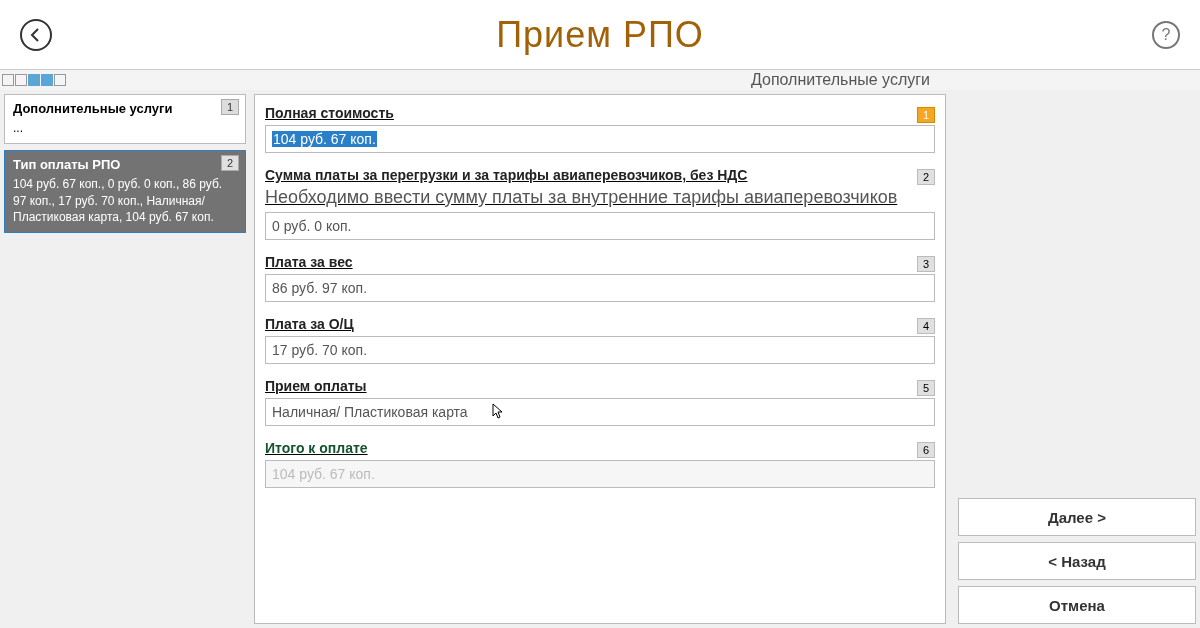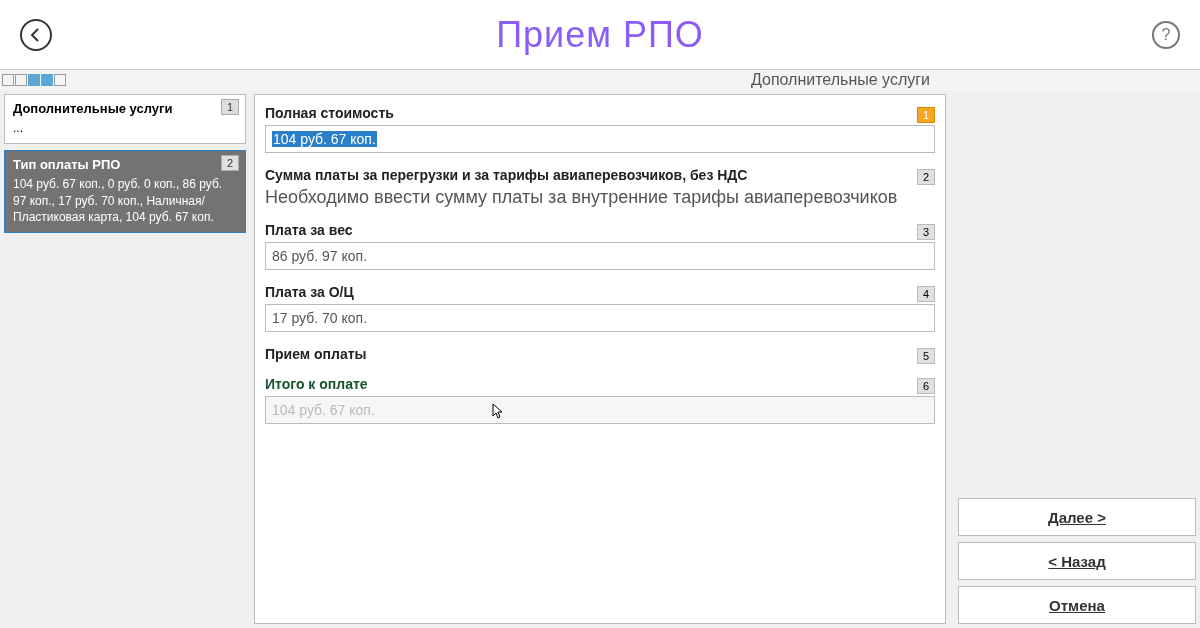--- a/index.html
+++ b/index.html
@@ -22,21 +22,21 @@
   justify-content: center;
   cursor: pointer;
   background: #fff;
 }
 .header-title {
   position: absolute;
   left: 50%;
   transform: translateX(-50%);
   font-size: 36px;
   font-weight: 300;
-  color: #8b5cf6;
+  color: #a16207;
   letter-spacing: 1px;
 }
 .help-btn {
   position: absolute;
   right: 20px;
   width: 28px; height: 28px;
   border: 2px solid #777;
   border-radius: 50%;
   display: flex;
   align-items: center;
@@ -115,21 +115,21 @@
   flex: 1;
   padding: 4px;
 }
 .main-panel {
   background: #fff;
   border: 1px solid #bbb;
   padding: 10px;
   height: 100%;
   overflow: hidden;
 }
-.field-group { margin-bottom: 14px; position: relative; }
+.field-group { margin-bottom: 14px; position: relative; text-decoration: underline; }
 .field-label {
   font-size: 14px;
   font-weight: bold;
   color: #222;
   margin-bottom: 4px;
   display: block;
 }
 .field-label.disabled { color: #14532d; font-weight: bold; }
 .field-hint {
   font-size: 18px;
@@ -190,21 +190,20 @@
   height: 38px;
   margin-top: 6px;
   display: flex;
   align-items: center;
   justify-content: center;
   font-size: 15px;
   font-weight: bold;
   color: #333;
   position: relative;
   cursor: pointer;
-  text-decoration: underline;
 }
 .action-btn .kb {
   position: absolute;
   right: 6px;
   top: 50%;
   transform: translateY(-50%);
   background: #e0e0e0;
   border: 1px solid #bbb;
   font-size: 10px;
   padding: 1px 4px;
@@ -264,37 +263,39 @@
       <div class="field-group">
         <span class="field-label">Полная стоимость</span>
         <span class="field-badge highlight">1</span>
         <div class="inp-highlight"><span class="sel">104 руб. 67 коп.</span></div>
       </div>
 
       <div class="field-group">
         <span class="field-label">Сумма платы за перегрузки и за тарифы авиаперевозчиков, без НДС</span>
         <span class="field-badge">2</span>
         <div class="field-hint">Необходимо ввести сумму платы за внутренние тарифы авиаперевозчиков</div>
+        <input class="field-input" value="0 руб. 0 коп." style="">
       </div>
 
       <div class="field-group">
         <span class="field-label">Плата за вес</span>
         <span class="field-badge">3</span>
         <input class="field-input" value="86 руб. 97 коп." style="">
       </div>
 
       <div class="field-group">
         <span class="field-label">Плата за О/Ц</span>
         <span class="field-badge">4</span>
         <input class="field-input" value="17 руб. 70 коп." style="">
       </div>
 
       <div class="field-group">
         <span class="field-label">Прием оплаты</span>
         <span class="field-badge">5</span>
+        <input class="field-input" value="Наличная/ Пластиковая карта" style="">
       </div>
 
       <div class="field-group">
         <span class="field-label disabled">Итого к оплате</span>
         <span class="field-badge">6</span>
         <input class="field-input disabled" disabled="" value="104 руб. 67 коп." style="">
       </div>
 
     </div>
   </div>

